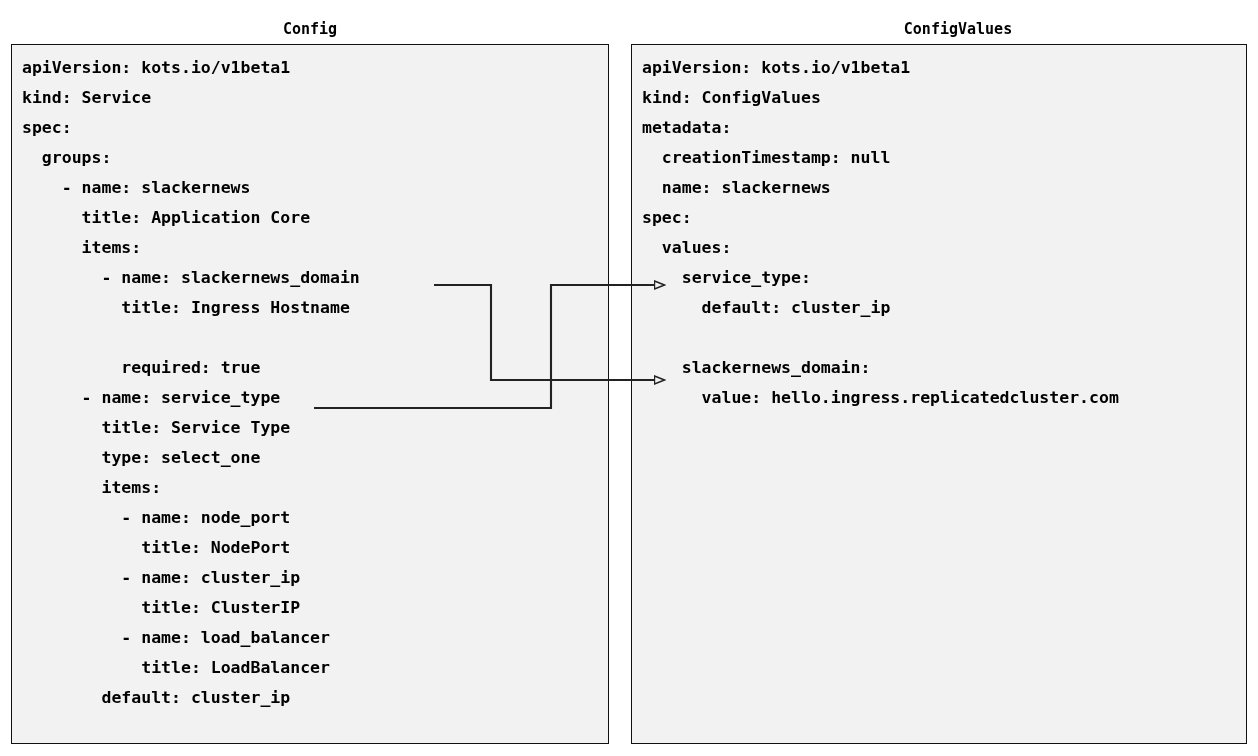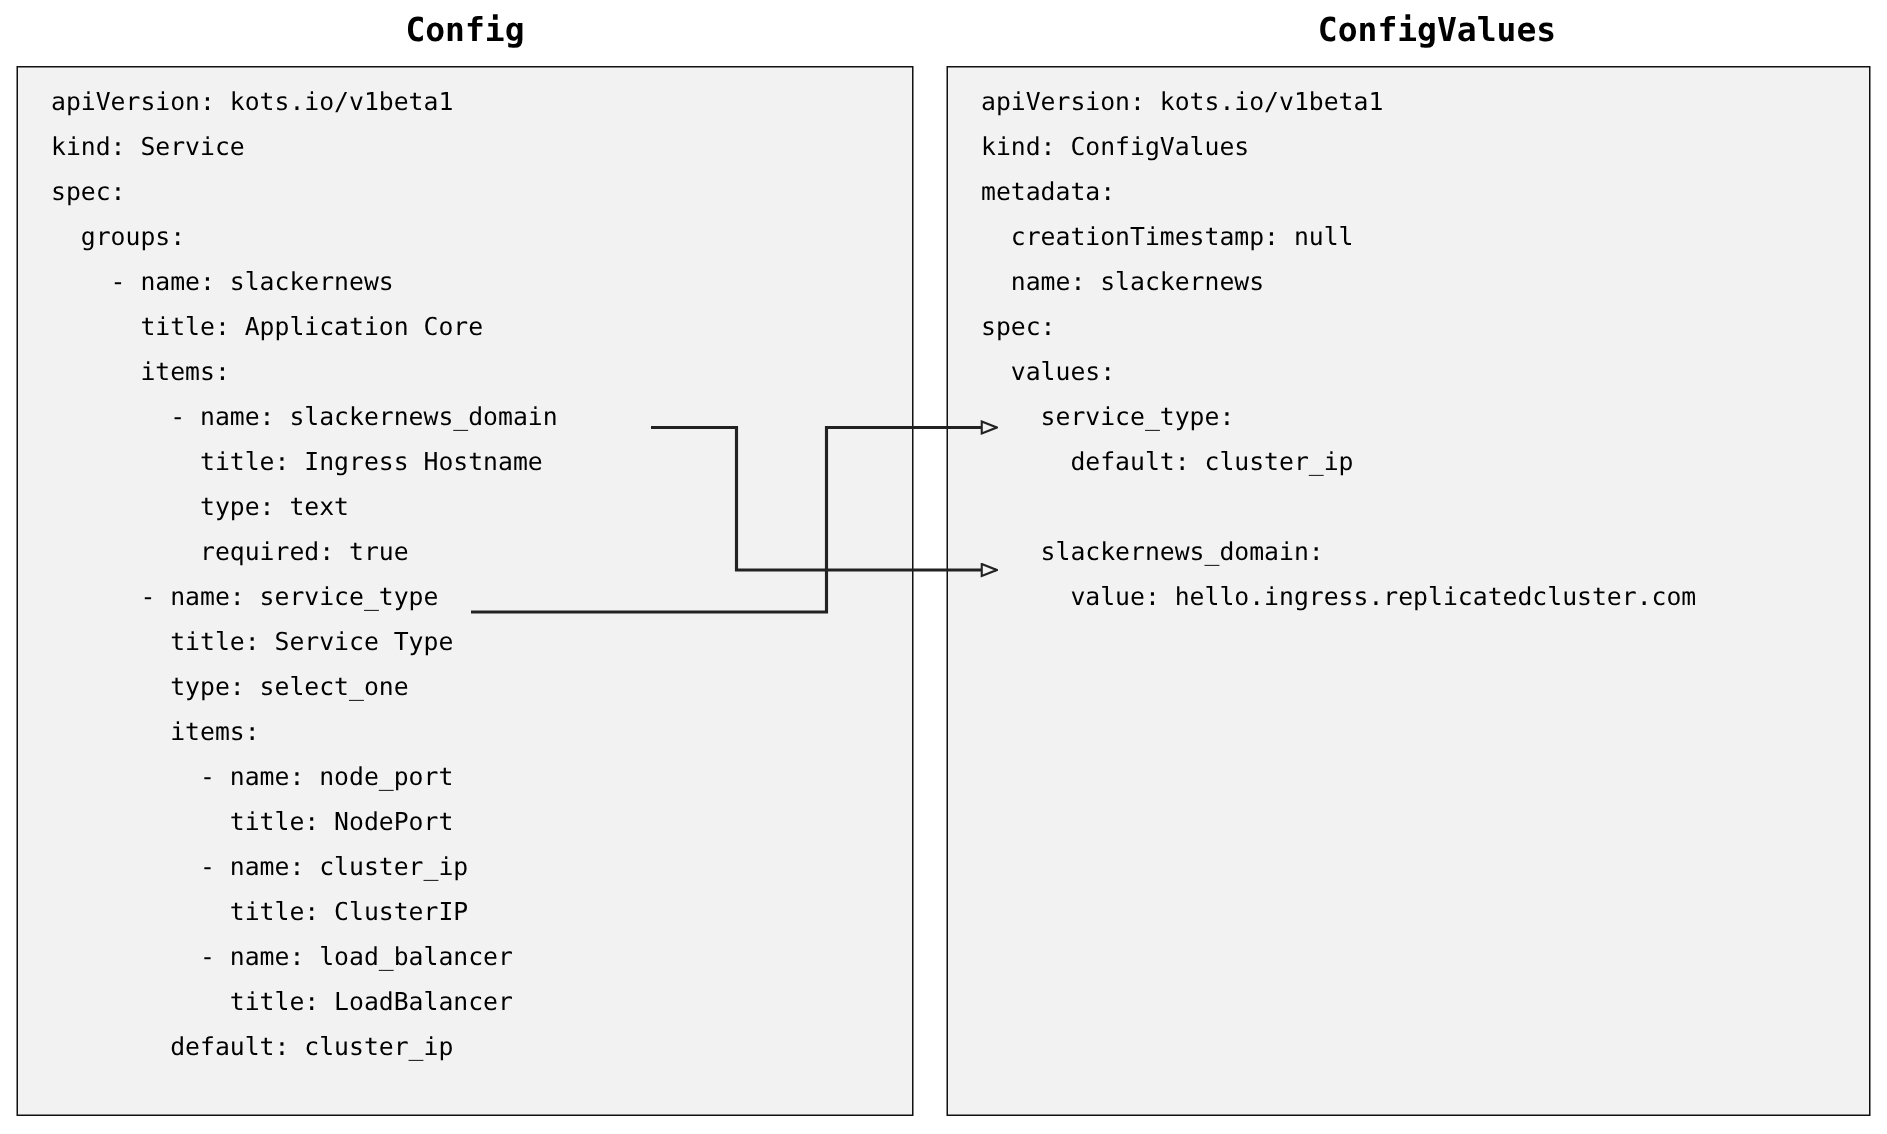--- a/index.html
+++ b/index.html
@@ -12,25 +12,26 @@
     height: 756px;
     position: relative;
     overflow: hidden;
     font-family: "DejaVu Sans Mono", "Liberation Mono", monospace;
   }
 
   .panel-title {
     position: absolute;
     font-family: "DejaVu Sans Mono", "Liberation Mono", monospace;
     font-weight: bold;
-    font-size: 22px;
+    font-size: 15px;
     color: #000000;
     text-align: center;
     white-space: pre;
     letter-spacing: 0px;
+    margin-top: 12px;
   }
   #config-title  { left: 11px;  top: 8px;  width: 598px; }
   #values-title  { left: 650px; top: 8px;  width: 616px; }
 
   .panel {
     position: absolute;
     background: #f2f2f2;
     border: 1.6px solid #111111;
     box-sizing: border-box;
   }
@@ -39,23 +40,23 @@
 
   .yaml-block {
     position: absolute;
     left: 10px;
     top: 2px;
     right: 0;
     bottom: 0;
   }
   .yaml-line {
     position: absolute;
-    left: 12px;
+    left: 0;
     font-family: "DejaVu Sans Mono", "Liberation Mono", monospace;
-    font-weight: normal;
+    font-weight: bold;
     font-size: 16.5px;
     line-height: 30px;
     color: #000000;
     white-space: pre;
     letter-spacing: 0px;
   }
 
   #connectors {
     position: absolute;
     left: 0;
@@ -76,21 +77,20 @@
   <div class="yaml-block" id="config-lines">
       <div class="yaml-line" style="top: 6px;">apiVersion: kots.io/v1beta1</div>
       <div class="yaml-line" style="top: 36px;">kind: Service</div>
       <div class="yaml-line" style="top: 66px;">spec:</div>
       <div class="yaml-line" style="top: 96px;">  groups:</div>
       <div class="yaml-line" style="top: 126px;">    - name: slackernews</div>
       <div class="yaml-line" style="top: 156px;">      title: Application Core</div>
       <div class="yaml-line" style="top: 186px;">      items:</div>
       <div class="yaml-line" style="top: 216px;">        - name: slackernews_domain</div>
       <div class="yaml-line" style="top: 246px;">          title: Ingress Hostname</div>
-      <div class="yaml-line" style="top: 276px;">          type: text</div>
       <div class="yaml-line" style="top: 306px;">          required: true</div>
       <div class="yaml-line" style="top: 336px;">      - name: service_type</div>
       <div class="yaml-line" style="top: 366px;">        title: Service Type</div>
       <div class="yaml-line" style="top: 396px;">        type: select_one</div>
       <div class="yaml-line" style="top: 426px;">        items:</div>
       <div class="yaml-line" style="top: 456px;">          - name: node_port</div>
       <div class="yaml-line" style="top: 486px;">            title: NodePort</div>
       <div class="yaml-line" style="top: 516px;">          - name: cluster_ip</div>
       <div class="yaml-line" style="top: 546px;">            title: ClusterIP</div>
       <div class="yaml-line" style="top: 576px;">          - name: load_balancer</div>

